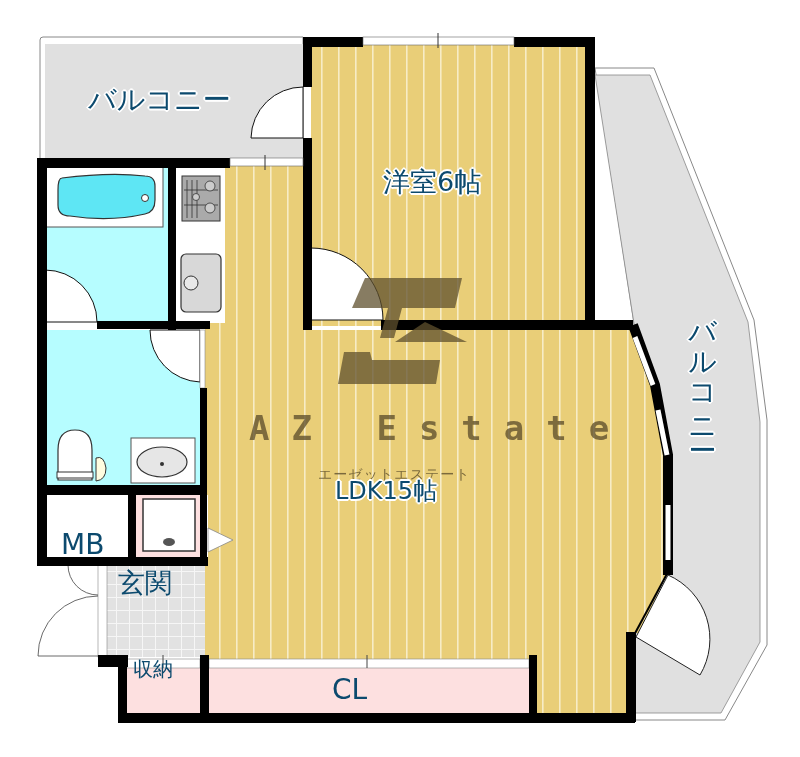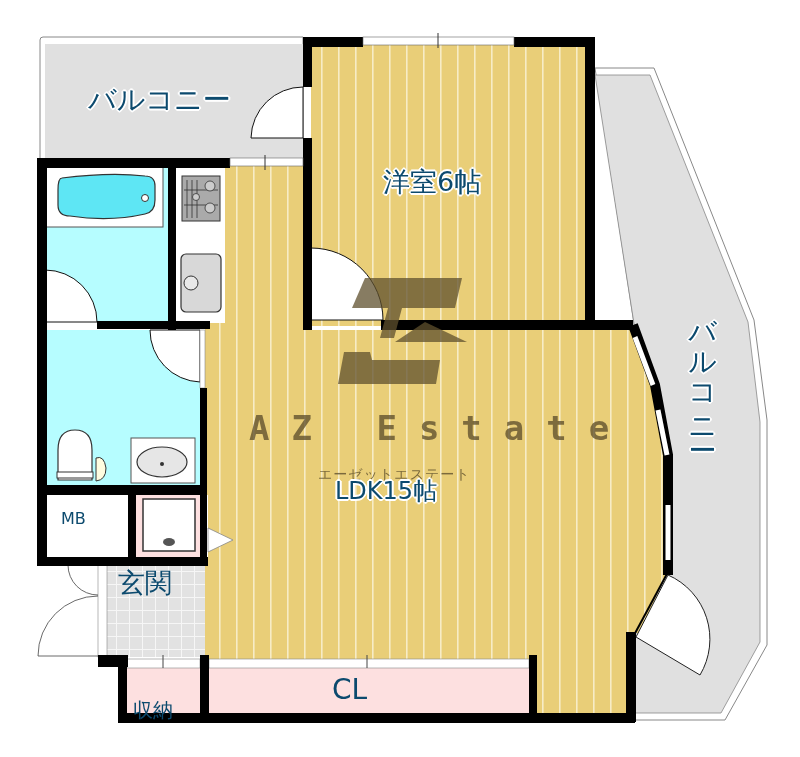--- a/index.html
+++ b/index.html
@@ -4,23 +4,23 @@
 <style>
   html, body { margin: 0; padding: 0; background: #ffffff; }
   body { width: 800px; height: 757px; position: relative; overflow: hidden; font-family: "DejaVu Sans", sans-serif; }
   #plan { position: absolute; left: 0; top: 0; width: 800px; height: 757px; }
   .label { position: absolute; color: #0c4a6e; white-space: nowrap; line-height: 1;
            text-shadow: -2px 0 #fff, 2px 0 #fff, 0 -2px #fff, 0 2px #fff, -1px -1px #fff, 1px 1px #fff, -1px 1px #fff, 1px -1px #fff; }
   .lbl-balcony-top { left: 88px; top: 86px; font-size: 28px; letter-spacing: 0px; }
   .lbl-bedroom { left: 383px; top: 168px; font-size: 27px; text-align: center; }
   .lbl-balcony-right { left: 688px; top: 300px; font-size: 28px; writing-mode: vertical-rl; letter-spacing: 2px; }
   .lbl-ldk { left: 335px; top: 479px; font-size: 24px; }
-  .lbl-mb { left: 61px; top: 511px; font-size: 16px; text-shadow: none; }
+  .lbl-mb { left: 61px; top: 531px; font-size: 28px; text-shadow: none; }
   .lbl-genkan { left: 118px; top: 569px; font-size: 27px; text-shadow: none; }
-  .lbl-storage { left: 133px; top: 700px; font-size: 20px; text-shadow: none; }
+  .lbl-storage { left: 133px; top: 659px; font-size: 20px; text-shadow: none; }
   .lbl-cl { left: 332px; top: 676px; font-size: 28px; text-shadow: none; }
   .wm-text { position: absolute; left: 240px; top: 408px; font-size: 34px; font-weight: bold;
              color: rgba(95, 80, 45, 0.78); letter-spacing: 22px; font-family: "DejaVu Sans Mono", monospace; margin-left: 9px; }
   .wm-kana { position: absolute; left: 318px; top: 466px; font-size: 14px; color: rgba(95, 80, 45, 0.8); letter-spacing: 1px; }
 </style>
 </head>
 <body>
 
 <svg id="plan" viewBox="0 0 800 757" xmlns="http://www.w3.org/2000/svg">
   <defs>

